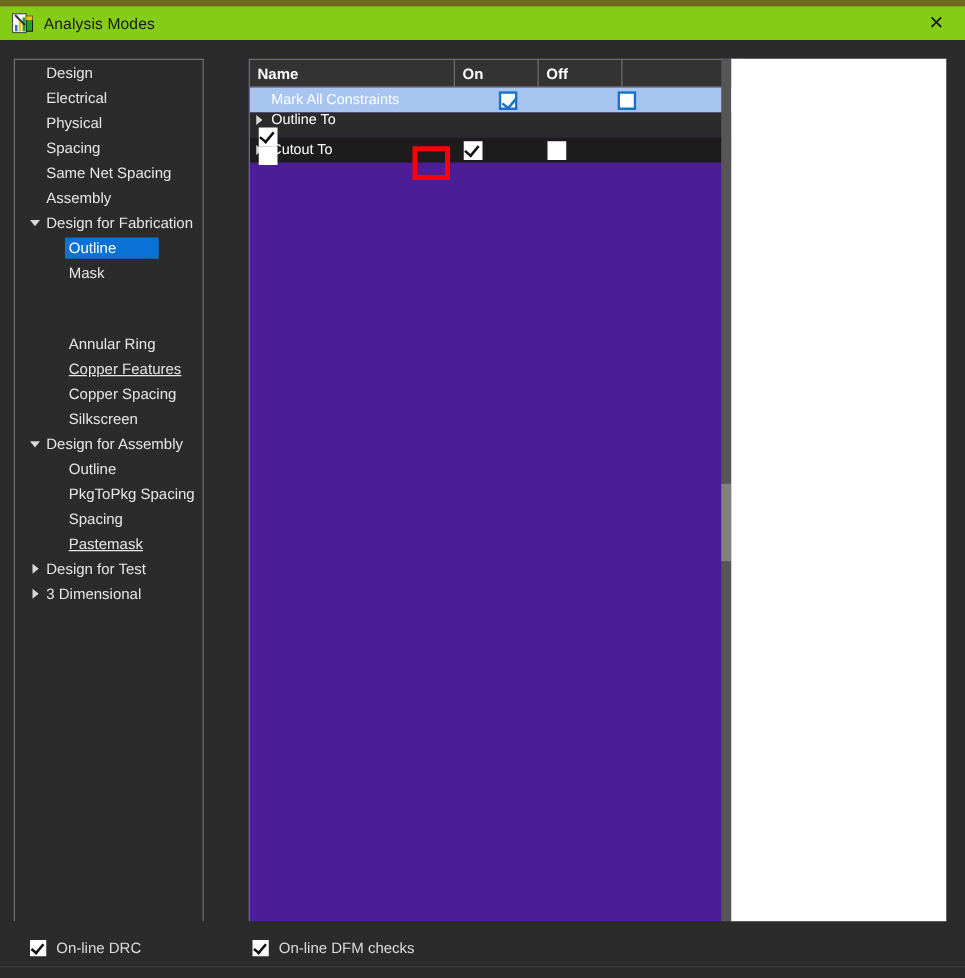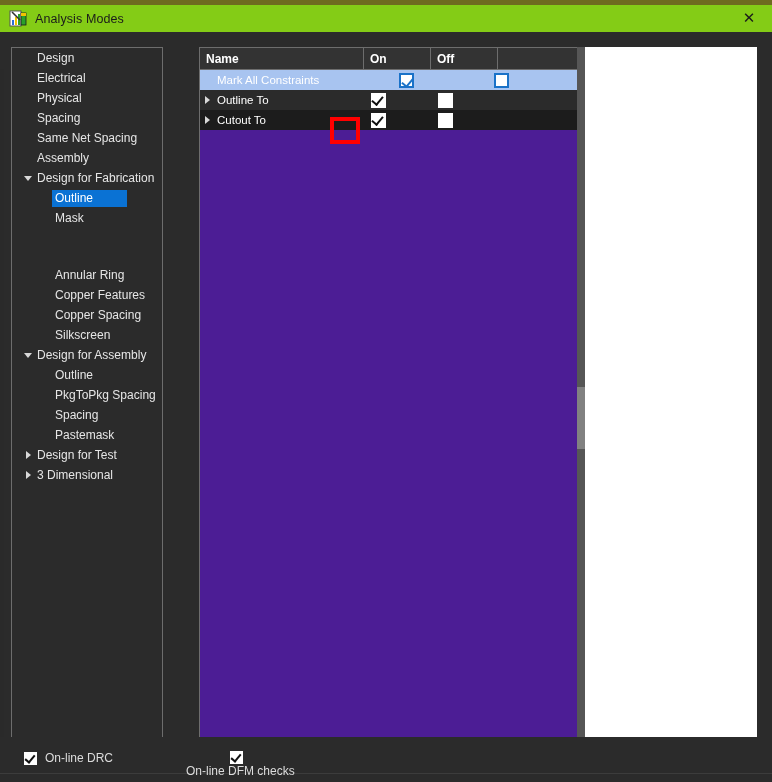--- a/index.html
+++ b/index.html
@@ -123,21 +123,21 @@
   .trow .c-on, .trow .c-off {
     width: 67px; display: flex; align-items: center;
     padding-left: 7px;
   }
   .trow .c-tail { flex: 1; }
 
   .trow.row-sel { background: #a8c4f0; gap: 28px; }
   .trow.row-sel .c-name { color: #ffffff; }
   .trow.row-dark { background: #1c1c1c; }
   .trow.row-dark .c-name, .trow.row-alt .c-name { color: #ffffff; }
-  .trow.row-alt { background: #2b2b2b; }
+  .trow.row-alt { background: #2b2b2b; flex-direction: column; }
 
   .gutter { width: 14px; flex: none; display: flex; align-items: center;
             justify-content: center; }
   .rowlabel { padding-left: 3px; }
 
   
   .cbx {
     width: 15px; height: 15px; background: #ffffff;
     display: flex; align-items: center; justify-content: center;
     position: relative;
@@ -191,21 +191,21 @@
   #footer-sep {
     position: absolute; left: 0; top: 36px; width: 772px; height: 1px;
     background: #3c3c3c;
   }
   .foot-check {
     position: absolute; top: 14px;
     display: flex; align-items: center;
     color: #dcdcdc; font-size: 12px;
   }
   #chk-drc  { left: 24px; }
-  #chk-dfm  { left: 186px; flex-direction: column; }
+  #chk-dfm  { left: 202px; }
   .scbx {
     width: 13px; height: 13px; background: #ffffff;
     margin-right: 8px; position: relative; flex: none;
   }
   .scbx::after {
     content: ""; position: absolute;
     left: 3px; top: 1px; width: 4px; height: 8px;
     border-right: 2px solid #111111;
     border-bottom: 2px solid #111111;
     transform: rotate(40deg);
@@ -293,21 +293,21 @@
             <span class="lbl">Outline</span>
           </div>
           <div class="tree-item" style="padding-left: 27px;">
             <span class="tw"></span>
             <span class="lbl">Mask</span>
           </div>
           <div class="tree-item" style="padding-left: 27px; margin-top: 37px;">
             <span class="tw"></span>
             <span class="lbl">Annular Ring</span>
           </div>
-          <div class="tree-item" style="padding-left: 27px;">
+          <div class="tree-item" style="padding-left: 27px; text-decoration: underline;">
             <span class="tw"></span>
             <span class="lbl">Copper Features</span>
           </div>
           <div class="tree-item" style="padding-left: 27px;">
             <span class="tw"></span>
             <span class="lbl">Copper Spacing</span>
           </div>
           <div class="tree-item" style="padding-left: 27px;">
             <span class="tw"></span>
             <span class="lbl">Silkscreen</span>
@@ -323,21 +323,21 @@
             <span class="lbl">Outline</span>
           </div>
           <div class="tree-item" style="padding-left: 27px;">
             <span class="tw"></span>
             <span class="lbl">PkgToPkg Spacing</span>
           </div>
           <div class="tree-item" style="padding-left: 27px;">
             <span class="tw"></span>
             <span class="lbl">Spacing</span>
           </div>
-          <div class="tree-item" style="padding-left: 27px;">
+          <div class="tree-item" style="padding-left: 27px; text-decoration: underline;">
             <span class="tw"></span>
             <span class="lbl">Pastemask</span>
           </div>
           <div class="tree-item" style="padding-left: 9px;">
             <span class="tw">
               <i class="arrow-right"></i>
             </span>
             <span class="lbl">Design for Test</span>
           </div>
           <div class="tree-item" style="padding-left: 9px;">

